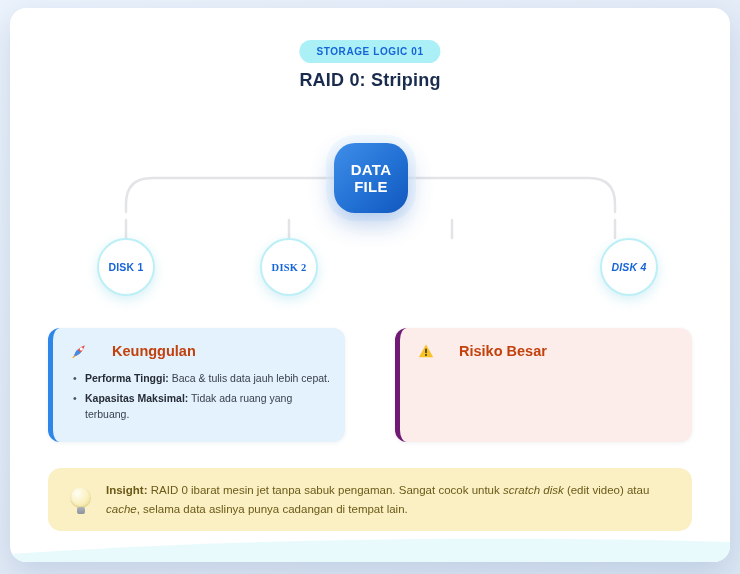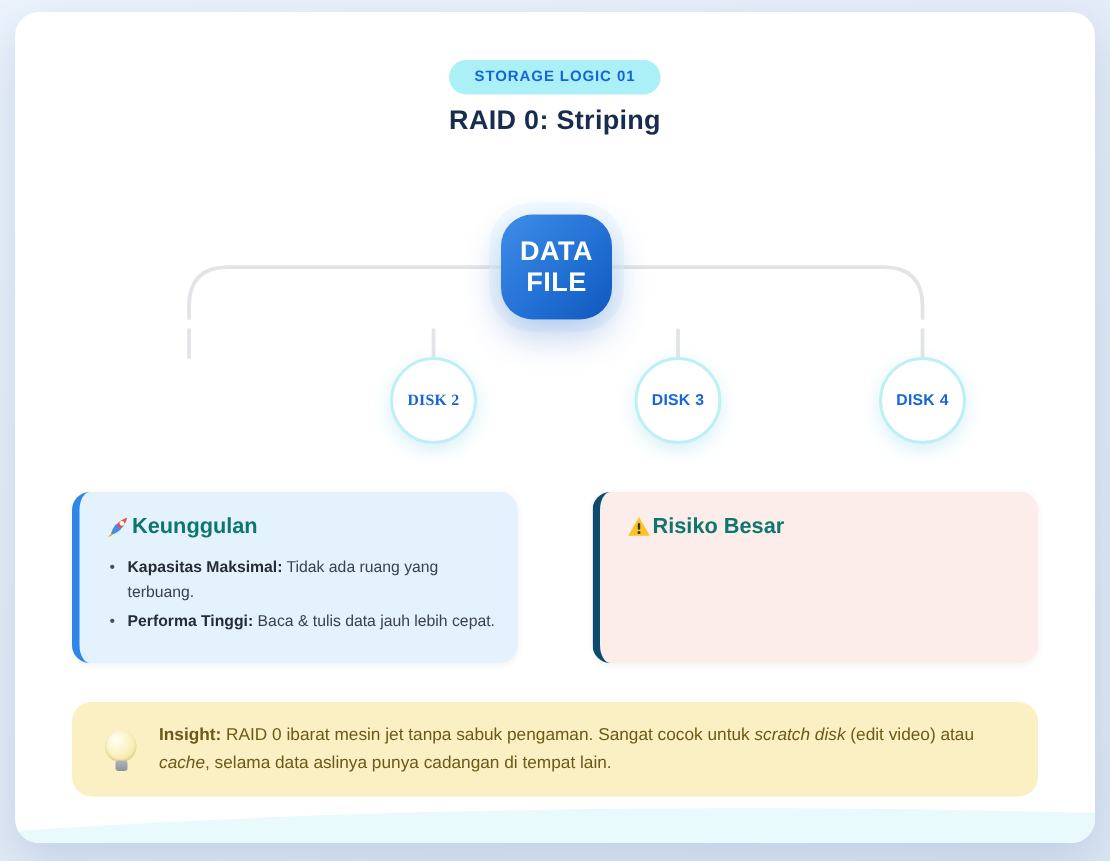--- a/index.html
+++ b/index.html
@@ -25,47 +25,47 @@
     position: absolute; top: 62px; left: 0; width: 100%;
     text-align: center; color: #1A2C4E;
     font-size: 18px; font-weight: bold; letter-spacing: 0.2px;
   }
   
   .connectors { position: absolute; left: 0; top: 0; width: 720px; height: 554px; pointer-events: none; }
   .node {
     position: absolute; left: 324px; top: 135px; width: 74px; height: 70px;
     border-radius: 21px;
     background: linear-gradient(135deg, #3F8EE9 0%, #2271D4 55%, #1157BD 100%);
-    color: #ffffff; font-size: 18px; font-weight: bold; letter-spacing: 0.3px;
+    color: #ffffff; font-size: 15px; font-weight: bold; letter-spacing: 0.3px;
     display: flex; align-items: center; justify-content: center; text-align: center;
     box-shadow: 0 10px 24px rgba(17, 87, 189, 0.30), 0 0 0 8px rgba(235, 246, 255, 0.55);
   }
   .disk {
     position: absolute; top: 230px; width: 58px; height: 58px; border-radius: 50%;
     background: #ffffff; border: 2px solid #BDEFF6;
     color: #1565D8; font-size: 10.5px; font-weight: bold; letter-spacing: 0.2px;
     display: flex; align-items: center; justify-content: center;
     box-shadow: 0 4px 12px rgba(120, 205, 225, 0.30);
   }
-  .disk1 { left: 87px; }  .disk2 { left: 250px; font-family: Liberation Serif, serif; }  .disk3 { left: 413px; }  .disk4 { left: 576px; }
+  .disk1 { left: 87px; }  .disk2 { left: 250px; font-family: Liberation Serif, serif; }  .disk3 { left: 413px; }  .disk4 { left: 590px; font-style: italic; }
   
   .boxes {
     position: absolute; top: 320px; left: 38px; right: 38px;
     display: flex; gap: 18px;
   }
   .box {
     flex: 1; height: 114px; border-radius: 12px;
     padding: 15px 14px 14px 18px;
     box-shadow: 0 1px 4px rgba(40, 60, 90, 0.07);
   }
   .box.adv  { background: #E3F2FD; border-left: 5px solid #2E86E8; }
-  .box.risk { background: #FCEDEB; border-left: 5px solid #0c4a6e; margin-left: 32px; }
+  .box.risk { background: #FCEDEB; border-left: 5px solid #701a75; margin-left: 32px; }
   .box-header {
-    display: flex; align-items: center; gap: 1px;
-    color: #0f766e; font-size: 14.5px; font-weight: bold;
+    display: flex; align-items: center; gap: 25px;
+    color: #c2410c; font-size: 14.5px; font-weight: bold;
   }
   .box-header .icn { display: inline-flex; width: 16px; height: 16px; }
   .box ul { list-style: none; margin-top: 11px; }
   .box li {
     position: relative; padding-left: 14px; margin-bottom: 3px;
     color: #3A414B; font-size: 10.5px; line-height: 1.58;
   }
   .box li::before {
     content: "\2022"; position: absolute; left: 2px; top: 0;
     color: #4A4F57; font-size: 10.5px;
@@ -104,41 +104,41 @@
 
     <svg class="connectors" viewBox="0 0 720 554">
       <path d="M 116 204 L 116 196 Q 116 170 142 170 L 579 170 Q 605 170 605 196 L 605 204" fill="none" stroke="#E3E4E7" stroke-width="2.5" stroke-linecap="round"></path>
       <path d="M 116 212 L 116 230" stroke="#E3E4E7" stroke-width="2.5" stroke-linecap="round"></path>
       <path d="M 279 212 L 279 230" stroke="#E3E4E7" stroke-width="2.5" stroke-linecap="round"></path>
       <path d="M 442 212 L 442 230" stroke="#E3E4E7" stroke-width="2.5" stroke-linecap="round"></path>
       <path d="M 605 212 L 605 230" stroke="#E3E4E7" stroke-width="2.5" stroke-linecap="round"></path>
     </svg>
 
     <div class="node">DATA FILE</div>
+    <div class="disk disk1">DISK 1</div>
     <div class="disk disk2">DISK 2</div>
-    <div class="disk disk3">DISK 3</div>
     <div class="disk disk4">DISK 4</div>
 
     <div class="boxes">
 
       <section class="box adv">
         <div class="box-header">
           <span class="icn">
             <svg viewBox="0 0 16 16" width="16" height="16">
               <path d="M3 13.5 C3.6 9.5 7.5 4.2 13.8 2.2 C12.2 8.6 7 12.6 3 13.5 Z" fill="#E4504B"></path>
               <path d="M3 13.5 C3.4 11.2 4.6 8.6 6.3 6.5 L9.8 9.6 C7.6 11.6 5.2 13 3 13.5 Z" fill="#3F8EE9"></path>
               <circle cx="10.3" cy="5.9" r="1.6" fill="#ffffff"></circle>
               <path d="M1.2 15 C1.8 13.6 2.6 12.9 3.8 12.6 L4.3 13.4 C3.4 14.3 2.5 14.8 1.2 15 Z" fill="#F5A623"></path>
             </svg>
           </span>
           <span>Keunggulan</span>
         </div>
         <ul>
+          <li><b>Performa Tinggi:</b><span> Baca &amp; tulis data jauh lebih cepat.</span></li>
           <li><b>Kapasitas Maksimal:</b><span> Tidak ada ruang yang terbuang.</span></li>
-          <li><b>Performa Tinggi:</b><span> Baca &amp; tulis data jauh lebih cepat.</span></li>
         </ul>
       </section>
 
       <section class="box risk">
         <div class="box-header">
           <span class="icn">
             <svg viewBox="0 0 16 16" width="16" height="16">
               <path d="M8 1.6 L15.2 14.2 L0.8 14.2 Z" fill="#F7C325"></path>
               <rect x="7.2" y="5.6" width="1.6" height="4.6" rx="0.8" fill="#3A3325"></rect>
               <circle cx="8" cy="12" r="1" fill="#3A3325"></circle>

